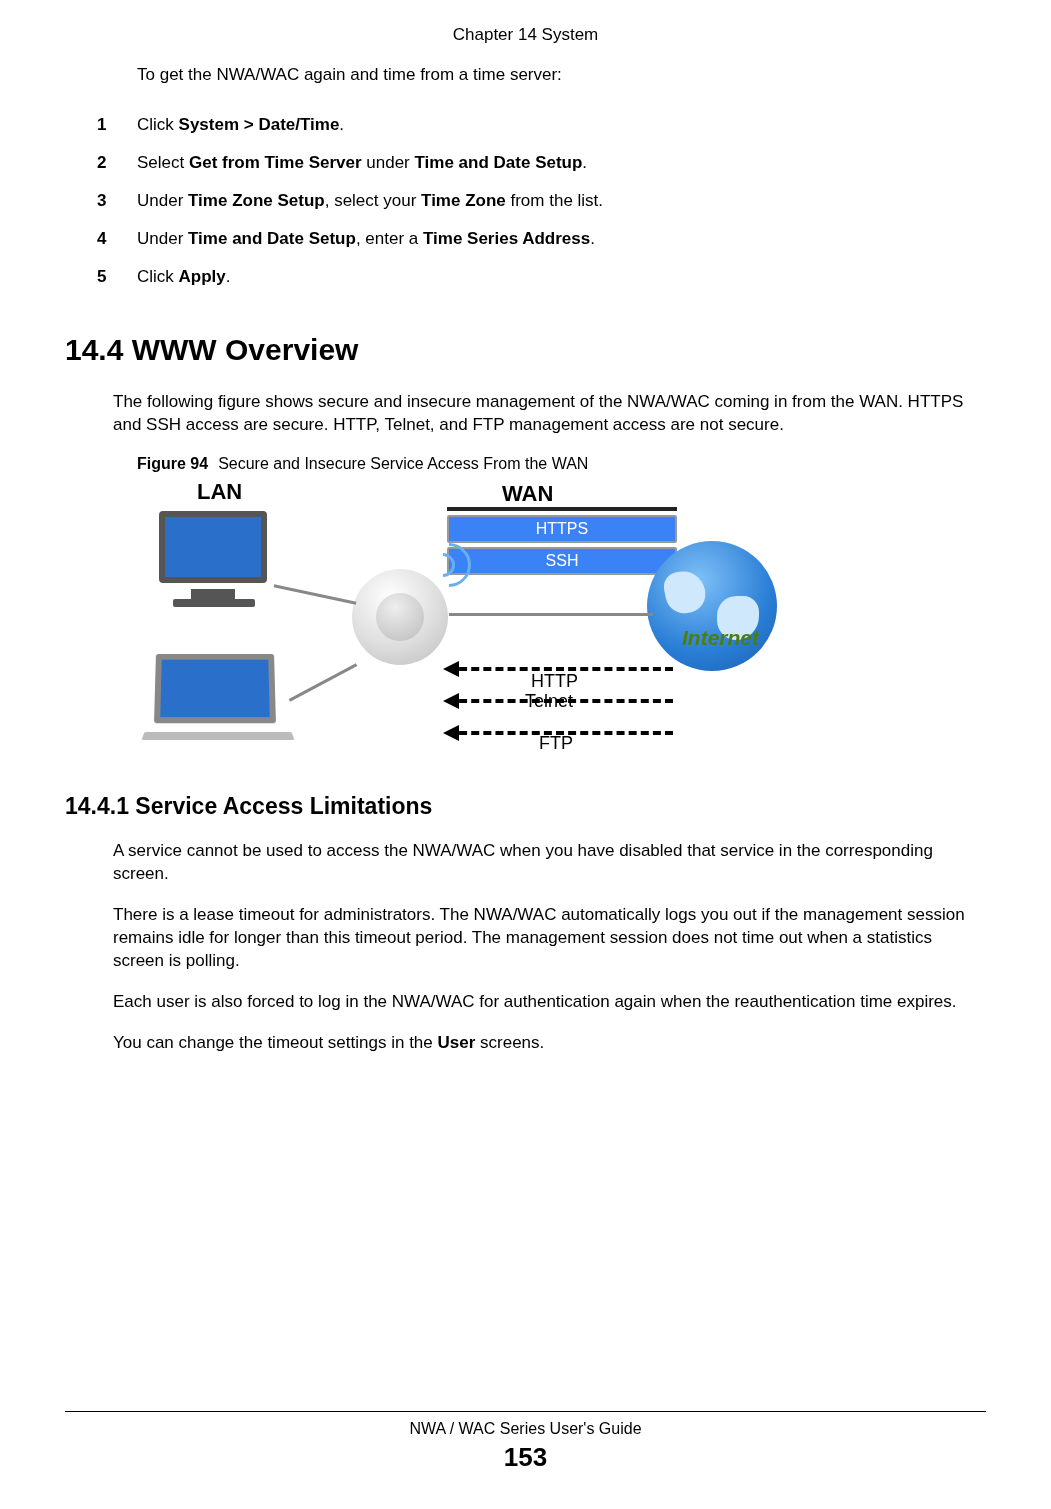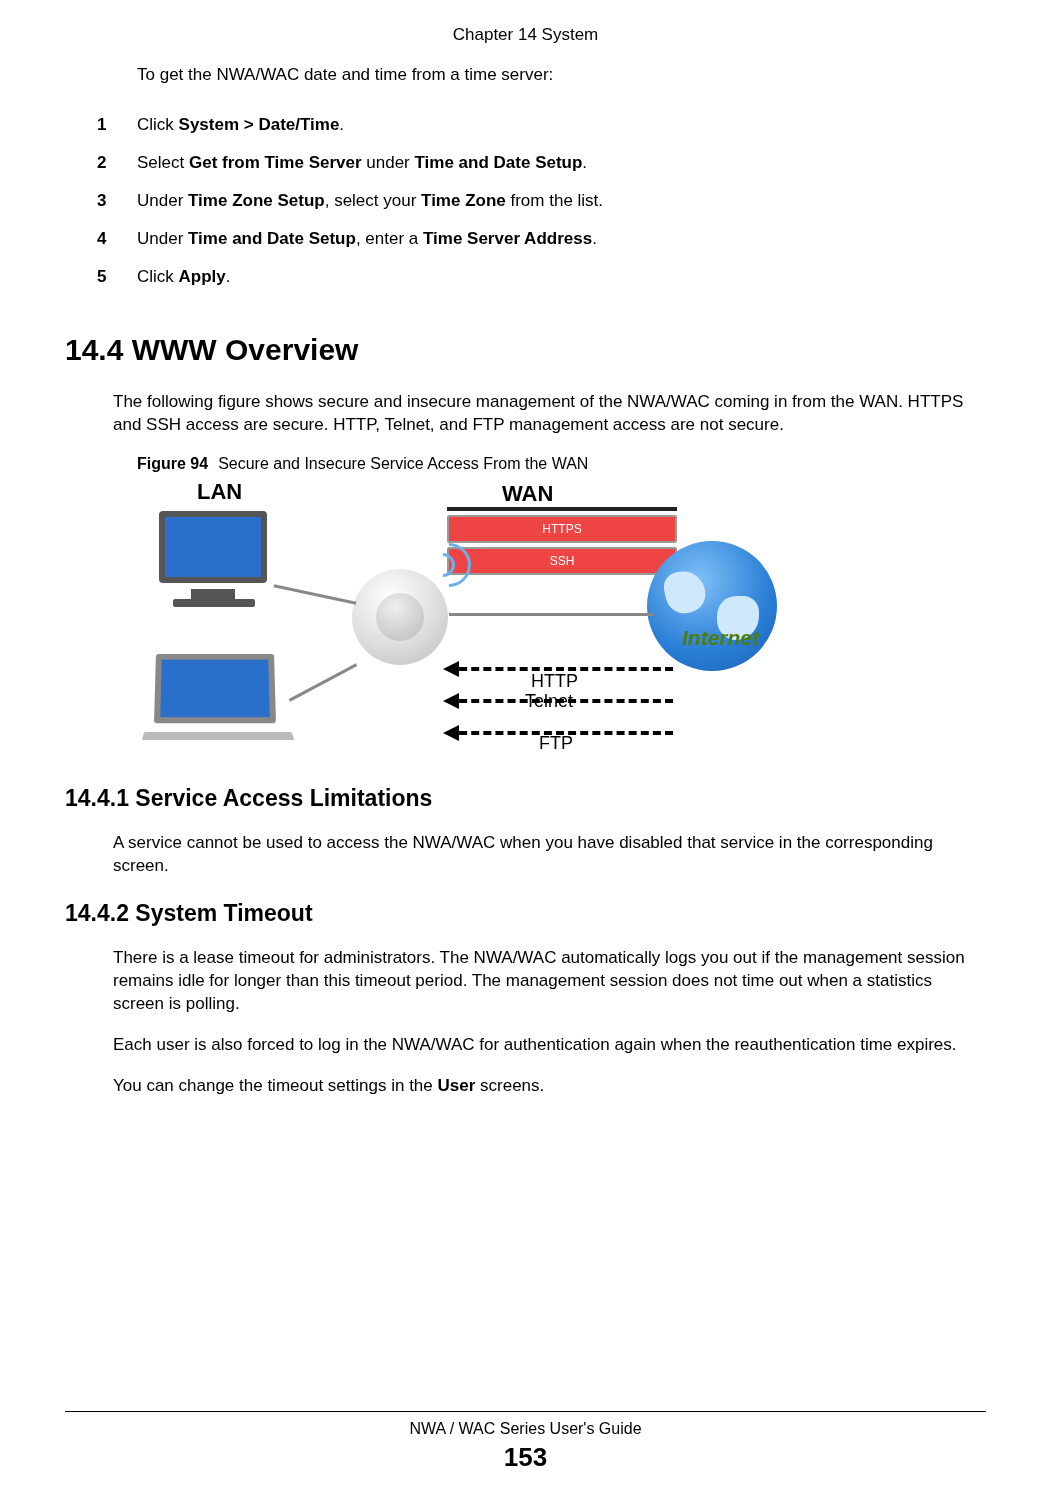--- a/index.html
+++ b/index.html
@@ -60,21 +60,21 @@
       margin-left: 72px;
       margin-bottom: 8px;
     }
     .fig-caption .fig-label {
       font-weight: bold;
       margin-right: 10px;
       text-align: right;
     }
     .figure {
       margin-left: 72px;
-      margin-bottom: 24px;
+      margin-bottom: 32px;
       width: 640px;
       height: 280px;
       position: relative;
     }
     .bold { font-weight: bold; }
     .footer {
       position: absolute;
       bottom: 36px;
       left: 0;
       width: 100%;
@@ -102,26 +102,26 @@
     .wan-label {
       position: absolute;
       top: 0; left: 365px;
       font-size: 22px; font-weight: bold;
     }
     .https-bar, .ssh-bar {
       position: absolute;
       left: 310px;
       width: 230px;
       height: 28px;
-      background: #ef4444;
+      background: #3b82f6;
       border: 2px solid #999;
       border-radius: 2px;
       color: #fff;
       text-align: center;
-      font-size: 12px;
+      font-size: 16px;
       line-height: 24px;
       font-family: Arial, sans-serif;
     }
     .https-bar { top: 34px; }
     .ssh-bar { top: 66px; }
     .wan-top-line {
       position: absolute;
       left: 310px; top: 26px;
       width: 230px; height: 4px;
       background: #222;
@@ -262,21 +262,21 @@
       width: 204px; height: 3px;
       background: #888;
     }
   </style>
 </head>
 <body>
 
 <div class="page">
   <div class="chapter-header">Chapter 14 System</div>
 
-  <p class="intro-text">To get the NWA/WAC date and time from a time server:</p>
+  <p class="intro-text">To get the NWA/WAC again and time from a time server:</p>
 
   <div class="steps">
     <div class="step">
       <span class="step-num">1</span>
       <span class="step-text">
         <span>Click </span><span class="bold">System &gt; Date/Time</span><span>.</span>
       </span>
     </div>
     <div class="step">
       <span class="step-num">2</span>
@@ -286,21 +286,21 @@
     </div>
     <div class="step">
       <span class="step-num">3</span>
       <span class="step-text">
         <span>Under </span><span class="bold">Time Zone Setup</span><span>, select your </span><span class="bold">Time Zone</span><span> from the list.</span>
       </span>
     </div>
     <div class="step">
       <span class="step-num">4</span>
       <span class="step-text">
-        <span>Under </span><span class="bold">Time and Date Setup</span><span>, enter a </span><span class="bold">Time Server Address</span><span>.</span>
+        <span>Under </span><span class="bold">Time and Date Setup</span><span>, enter a </span><span class="bold">Time Series Address</span><span>.</span>
       </span>
     </div>
     <div class="step">
       <span class="step-num">5</span>
       <span class="step-text">
         <span>Click </span><span class="bold">Apply</span><span>.</span>
       </span>
     </div>
   </div>
 
@@ -337,21 +337,20 @@
     <div class="proto-label pl-http">HTTP</div>
     <div class="dashed-arrow da2"></div>
     <div class="proto-label pl-telnet">Telnet</div>
     <div class="dashed-arrow da3"></div>
     <div class="proto-label pl-ftp">FTP</div>
   </div>
 
   <h3 class="h3">14.4.1  Service Access Limitations</h3>
   <p class="body-text">A service cannot be used to access the NWA/WAC when you have disabled that service in the corresponding screen.</p>
 
-  <h3 class="h3" style="margin-top:22px;">14.4.2  System Timeout</h3>
   <p class="body-text">There is a lease timeout for administrators. The NWA/WAC automatically logs you out if the management session remains idle for longer than this timeout period. The management session does not time out when a statistics screen is polling.</p>
   <p class="body-text">Each user is also forced to log in the NWA/WAC for authentication again when the reauthentication time expires.</p>
   <p class="body-text">
     <span>You can change the timeout settings in the </span><span class="bold">User</span><span> screens.</span>
   </p>
 </div>
 
 <div class="footer">
   <hr class="footer-rule">
   <div class="footer-title">NWA / WAC Series User's Guide</div>

